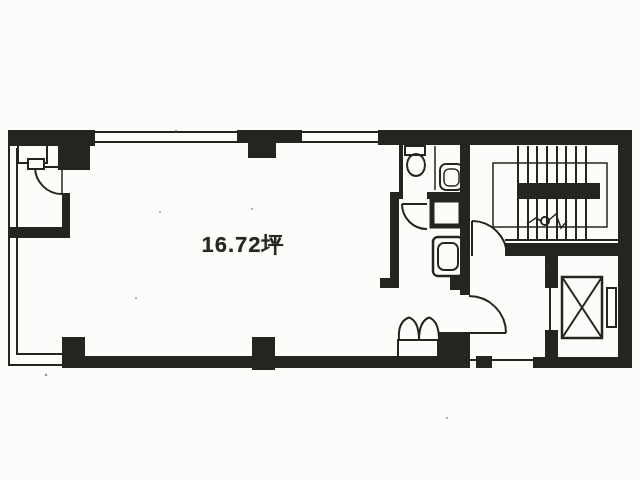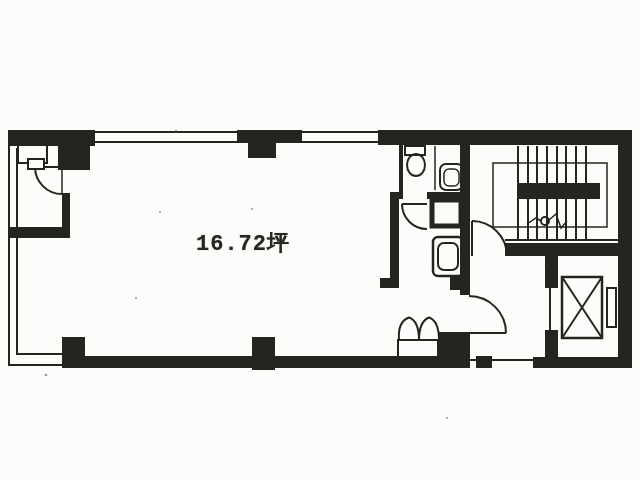--- a/index.html
+++ b/index.html
@@ -1,19 +1,19 @@
 <!DOCTYPE html>
 <html><head>
 <meta charset="utf-8">
 <style>
   html,body{margin:0;padding:0;background:#e8e8e8;}
   .stage{
     position:relative;width:640px;height:480px;margin:0 auto;
     background:#fcfcfb;overflow:hidden;
-    font-family:Liberation Mono, monospace;
+    font-family:Liberation Sans, sans-serif;
   }
   .stage svg{position:absolute;left:0;top:0;}
   .area-label{
     position:absolute;left:183px;top:231px;width:120px;height:28px;
     font-size:22px;font-weight:bold;letter-spacing:1px;color:#28261f;
     text-align:center;line-height:28px;
     text-shadow:0 0 1px rgba(40,38,31,.55);
     user-select:none;
   }
 </style>

